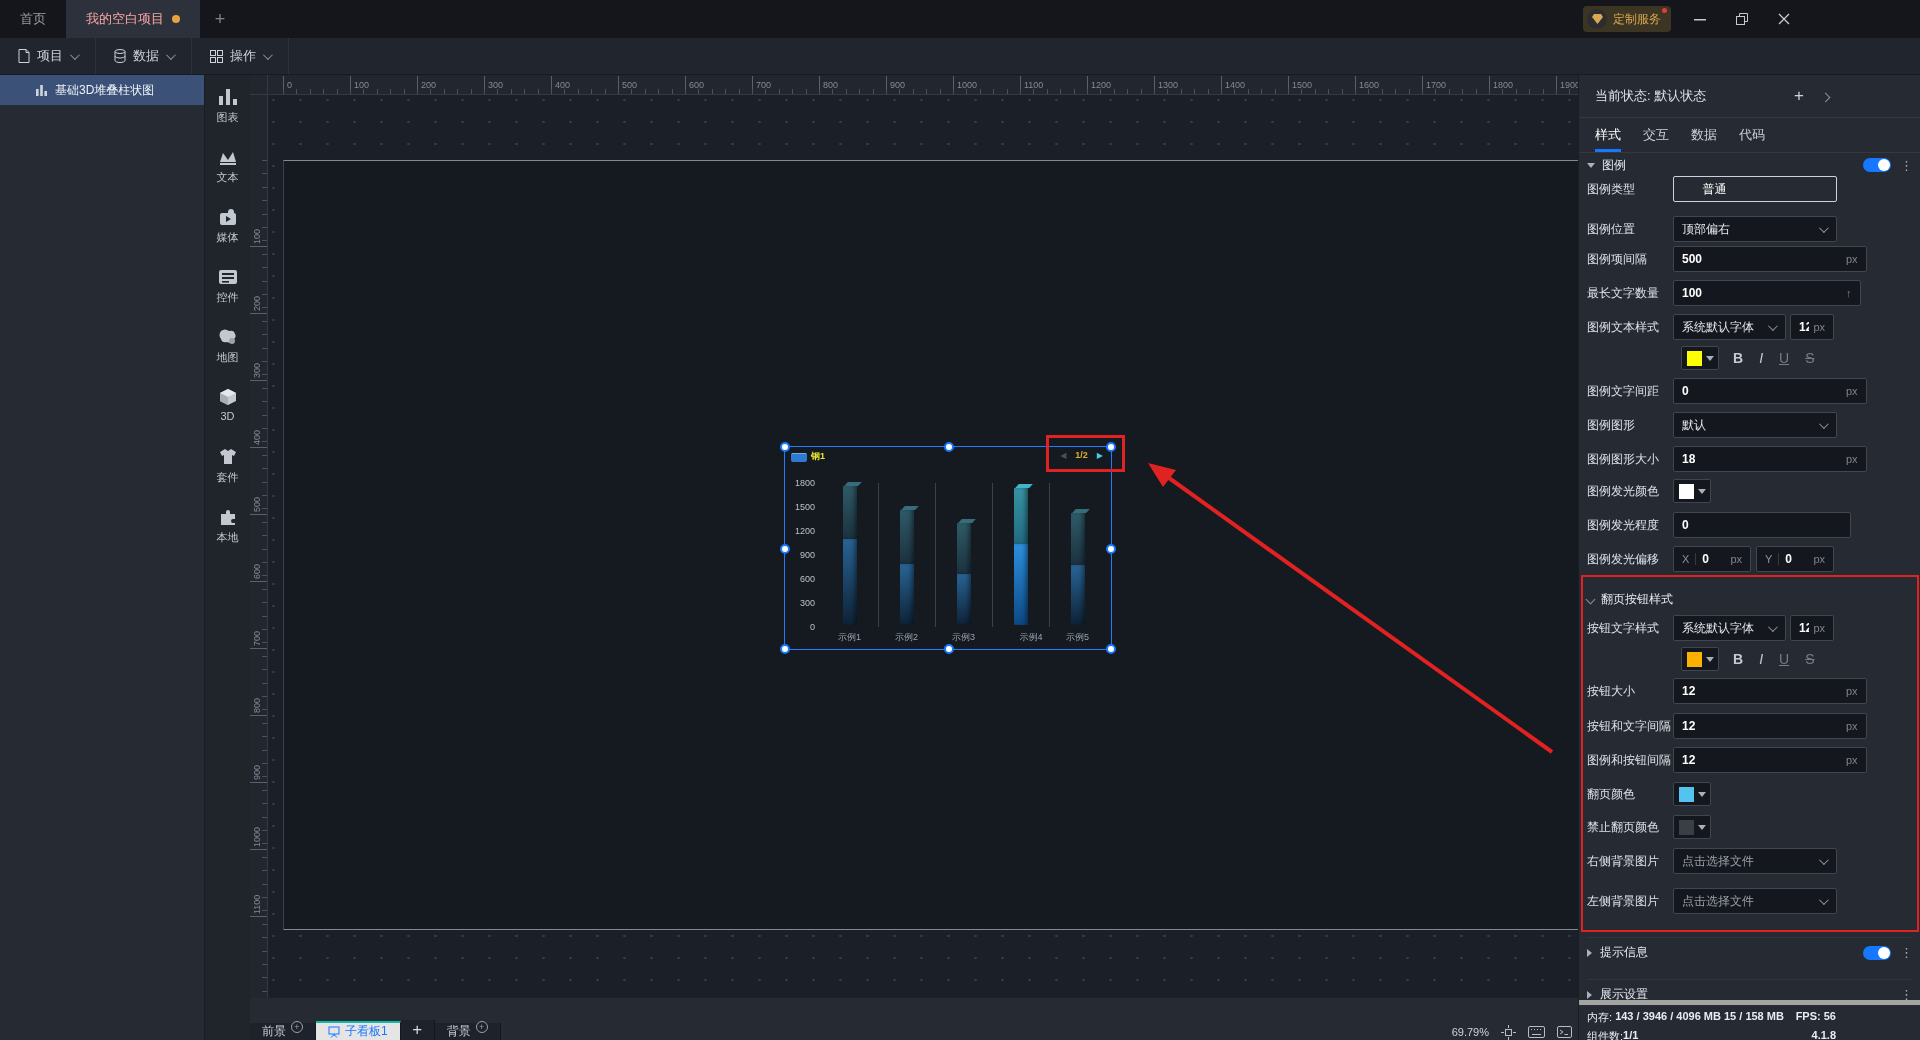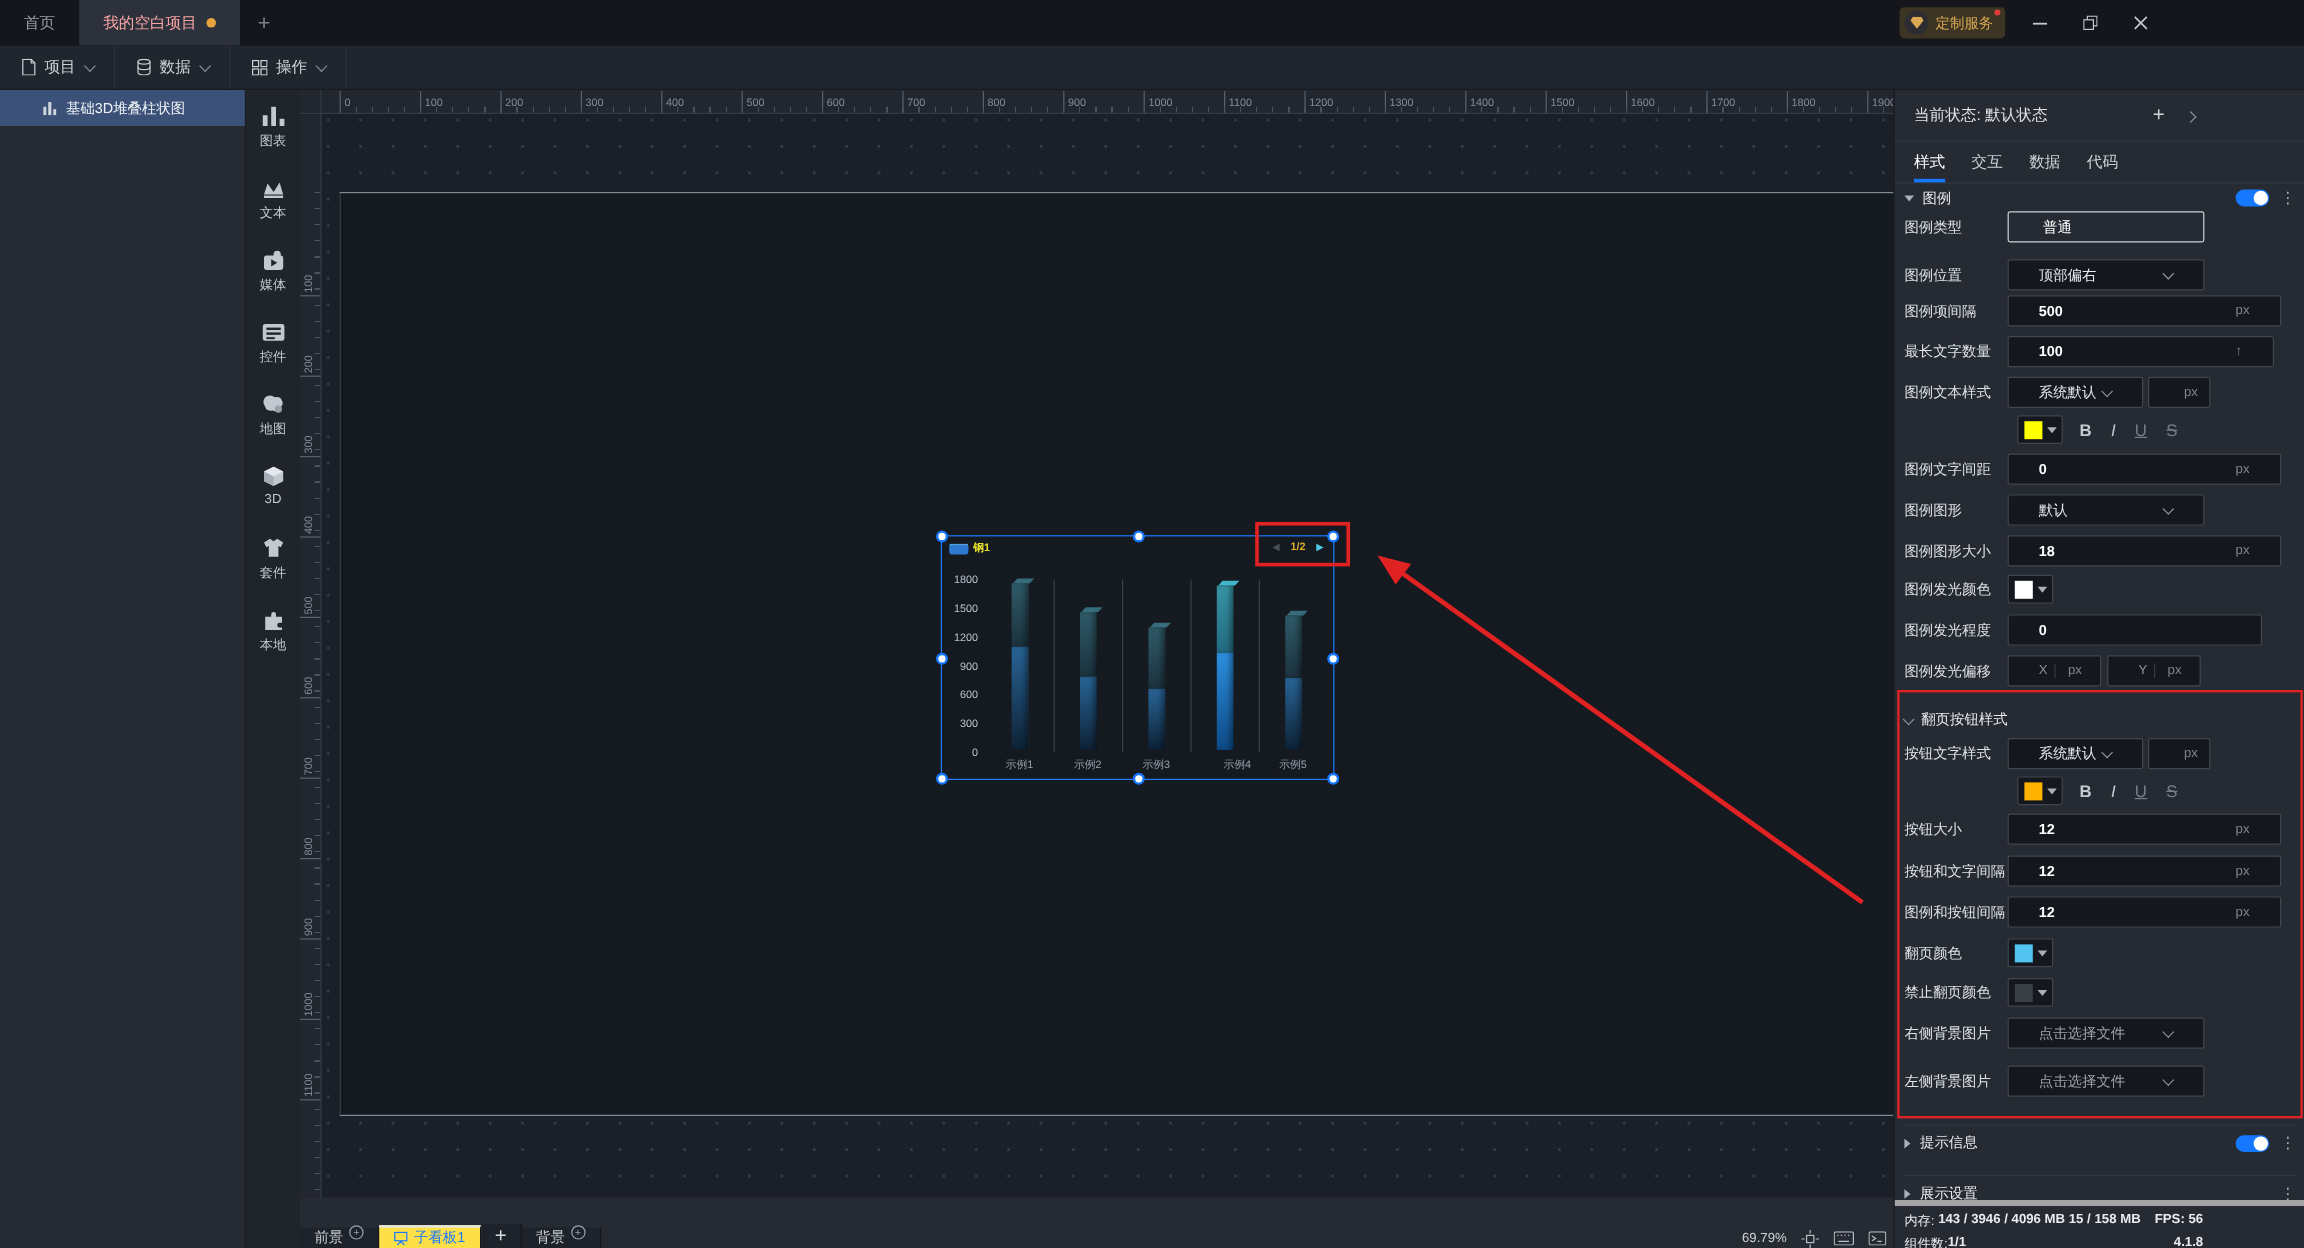--- a/index.html
+++ b/index.html
@@ -69,21 +69,21 @@
   .seg3d { width:14px; box-shadow:inset -4px 0 5px -2px rgba(0,0,0,.5); }
   .cap3d { width:14px; height:4px; transform:skewX(-42deg) translateX(3px); opacity:.9; }
 
   
   #red-frame-canvas { position:absolute; left:796px; top:360px; width:79px; height:37px; border:3px solid #e02222; z-index:7; }
   #arrow-svg { position:absolute; left:0; top:0; z-index:7; pointer-events:none; }
 
   
   #cbottom { position:absolute; left:0; top:923px; width:1328px; height:42px; background:#262a32; display:flex; align-items:flex-end; z-index:8; }
   .cb-tab { display:flex; align-items:center; gap:5px; padding:0 12px; font-size:12px; color:#c8cdd4; background:#1e222a; border-right:1px solid #14171c; cursor:pointer; }
-  .cb-tab.active { background:#fde047; color:#1677ff; border-top:2px solid #e5e5e5; }
+  .cb-tab.active { background:#e5e5e5; color:#1677ff; border-top:2px solid #14b8a6; }
   .plus-circ { width:12px; height:12px; border:1px solid #9aa0aa; border-radius:50%; font-size:9px; line-height:10px; text-align:center; color:#9aa0aa; transform:translateY(-5px); }
   .cb-add { width:34px; display:flex; align-items:center; justify-content:center; color:#d7dce2; font-size:17px; background:#1e222a; border-right:1px solid #14171c; cursor:pointer;}
   .cb-right { margin-left:auto; display:flex; align-items:center; gap:10px; padding-right:5px; font-size:11px; color:#cfd4da; }
   .cb-ico { width:18px; height:16px; display:flex; align-items:center; justify-content:center; cursor:pointer; }
 
   
   #rpanel { position:absolute; left:1578px; top:75px; width:342px; height:965px; background:#262a32; border-left:1px solid #1a1d23; }
   #state-row { position:absolute; left:0; top:0; width:342px; height:43px; border-bottom:1px solid #333842; display:flex; align-items:center; padding-left:16px; font-size:13px; }
   .state-plus { position:absolute; left:215px; color:#cfd4db; font-size:17px; cursor:pointer; }
   .state-chev { position:absolute; left:243px; cursor:pointer; }
@@ -95,21 +95,21 @@
   #rcontent { position:absolute; left:0; top:78px; width:342px; height:847px; overflow:hidden; }
   .sec-hdr { position:absolute; left:8px; right:8px; height:24px; display:flex; align-items:center; gap:7px; font-size:12px; color:#e6eaef; }
   .tri-down { width:0; height:0; border-left:4px solid transparent; border-right:4px solid transparent; border-top:5px solid #aab1bb; }
   .tri-right { width:0; height:0; border-top:4px solid transparent; border-bottom:4px solid transparent; border-left:5px solid #aab1bb; }
   .hdr-right { margin-left:auto; display:flex; align-items:center; gap:9px; }
   .toggle { width:28px; height:14px; border-radius:7px; background:#1677ff; position:relative; cursor:pointer; }
   .toggle::after { content:""; position:absolute; right:1px; top:1px; width:12px; height:12px; border-radius:50%; background:#fff; }
   .vdots { color:#aab0b8; font-size:13px; letter-spacing:0; cursor:pointer; }
   .row { position:absolute; left:8px; width:250px; height:26px; display:flex; align-items:center; }
   .lbl { width:86px; flex:none; font-size:12px; color:#dde2e8; }
-  .inp, .sel { flex:1; height:26px; background:#14171d; border:1px solid #41474f; border-radius:2px; display:flex; align-items:center; padding:0 25px; gap:4px; }
+  .inp, .sel { flex:1; height:26px; background:#14171d; border:1px solid #41474f; border-radius:2px; display:flex; align-items:center; padding:0 8px; gap:4px; }
   .inp input { flex:1; min-width:0; background:transparent; border:0; outline:none; color:#fff; font-size:12px; font-weight:bold; font-family:inherit; }
   .unit { color:#7e8590; font-size:11px; flex:none; }
   .sel { cursor:pointer; }
   .sel-val { flex:1; font-size:12px; color:#e6eaef; white-space:nowrap; overflow:hidden; }
   .sel .chev { flex:none; margin-right:2px; }
   .seg { flex:1; height:26px; display:flex; border:1px solid #ccd2d9; border-radius:2px; overflow:hidden; }
   .seg-opt { flex:1; display:flex; align-items:center; justify-content:center; font-size:12px; color:#fff; cursor:pointer; }
   .seg-opt.on { background:#1677ff;margin-top:42px; }
   .swatch-wrap { width:38px; height:24px; background:#14171d; border:1px solid #41474f; border-radius:2px; display:flex; align-items:center; justify-content:center; gap:4px; cursor:pointer; }
   .swatch { width:15px; height:15px; }

